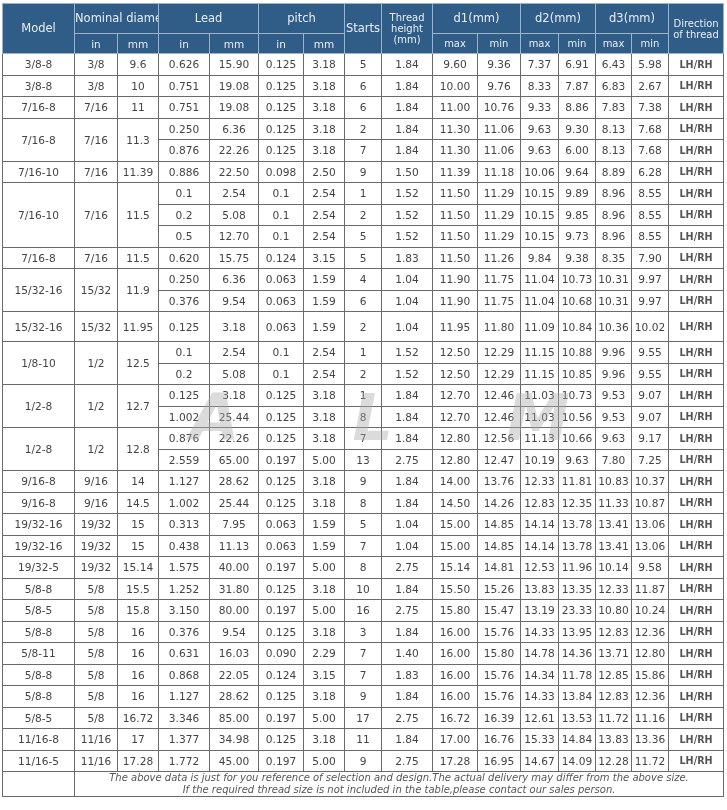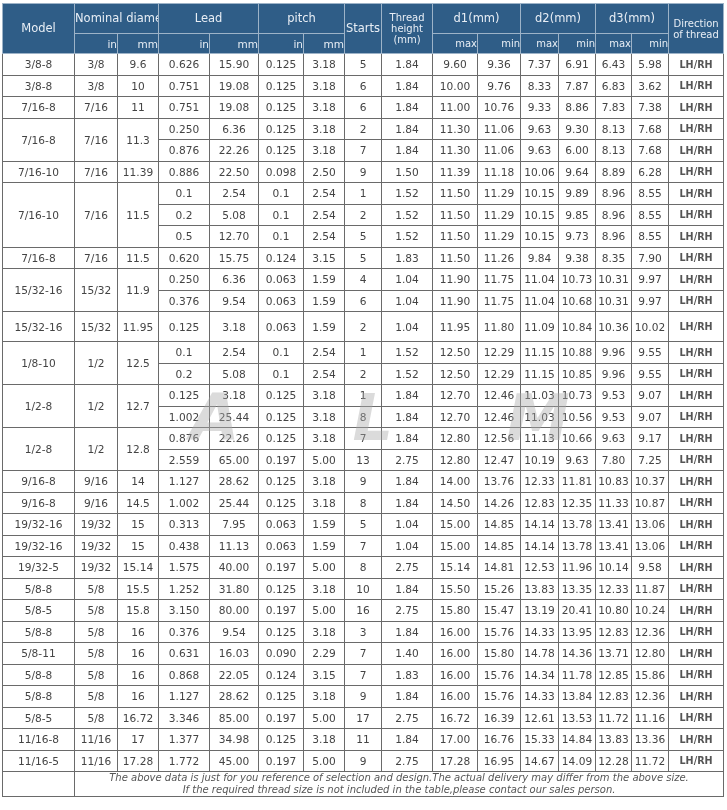--- a/index.html
+++ b/index.html
@@ -20,21 +20,21 @@
     white-space: nowrap;
     overflow: hidden;
   }
   table.spec thead th {
     background: #2f5d87;
     color: #e8eef5;
     font-weight: normal;
     border-color: #9db3c8;
   }
   thead tr.h1 th { height: 29px; font-size: 11.5px; line-height: 13px; }
-  thead tr.h2 th { height: 19px; font-size: 10.5px; text-align: right; }
+  thead tr.h2 th { height: 19px; font-size: 10.5px; }
   thead th.small { font-size: 10px !important; line-height: 11px !important; }
   tbody td { height: 20.5px; }
   tbody tr.tall td { height: 29px; }
   td.dir { font-size: 9.6px; color: #555; font-weight: bold; }
   td.note {
     font-size: 10px; line-height: 12px; color: #555;
     white-space: normal; padding: 2px 4px; font-style: italic;
   }
   .watermark {
     position: absolute; left: 190px; top: 378px;
@@ -124,21 +124,21 @@
         <td>19.08</td>
         <td>0.125</td>
         <td>3.18</td>
         <td>6</td>
         <td>1.84</td>
         <td>10.00</td>
         <td>9.76</td>
         <td>8.33</td>
         <td>7.87</td>
         <td>6.83</td>
-        <td>3.62</td>
+        <td>2.67</td>
         <td class="dir">LH/RH</td>
       </tr>
       <tr>
         <td>7/16-8</td>
         <td>7/16</td>
         <td>11</td>
         <td>0.751</td>
         <td>19.08</td>
         <td>0.125</td>
         <td>3.18</td>
@@ -533,21 +533,21 @@
         <td>15.8</td>
         <td>3.150</td>
         <td>80.00</td>
         <td>0.197</td>
         <td>5.00</td>
         <td>16</td>
         <td>2.75</td>
         <td>15.80</td>
         <td>15.47</td>
         <td>13.19</td>
-        <td>20.41</td>
+        <td>23.33</td>
         <td>10.80</td>
         <td>10.24</td>
         <td class="dir">LH/RH</td>
       </tr>
       <tr>
         <td>5/8-8</td>
         <td>5/8</td>
         <td>16</td>
         <td>0.376</td>
         <td>9.54</td>

